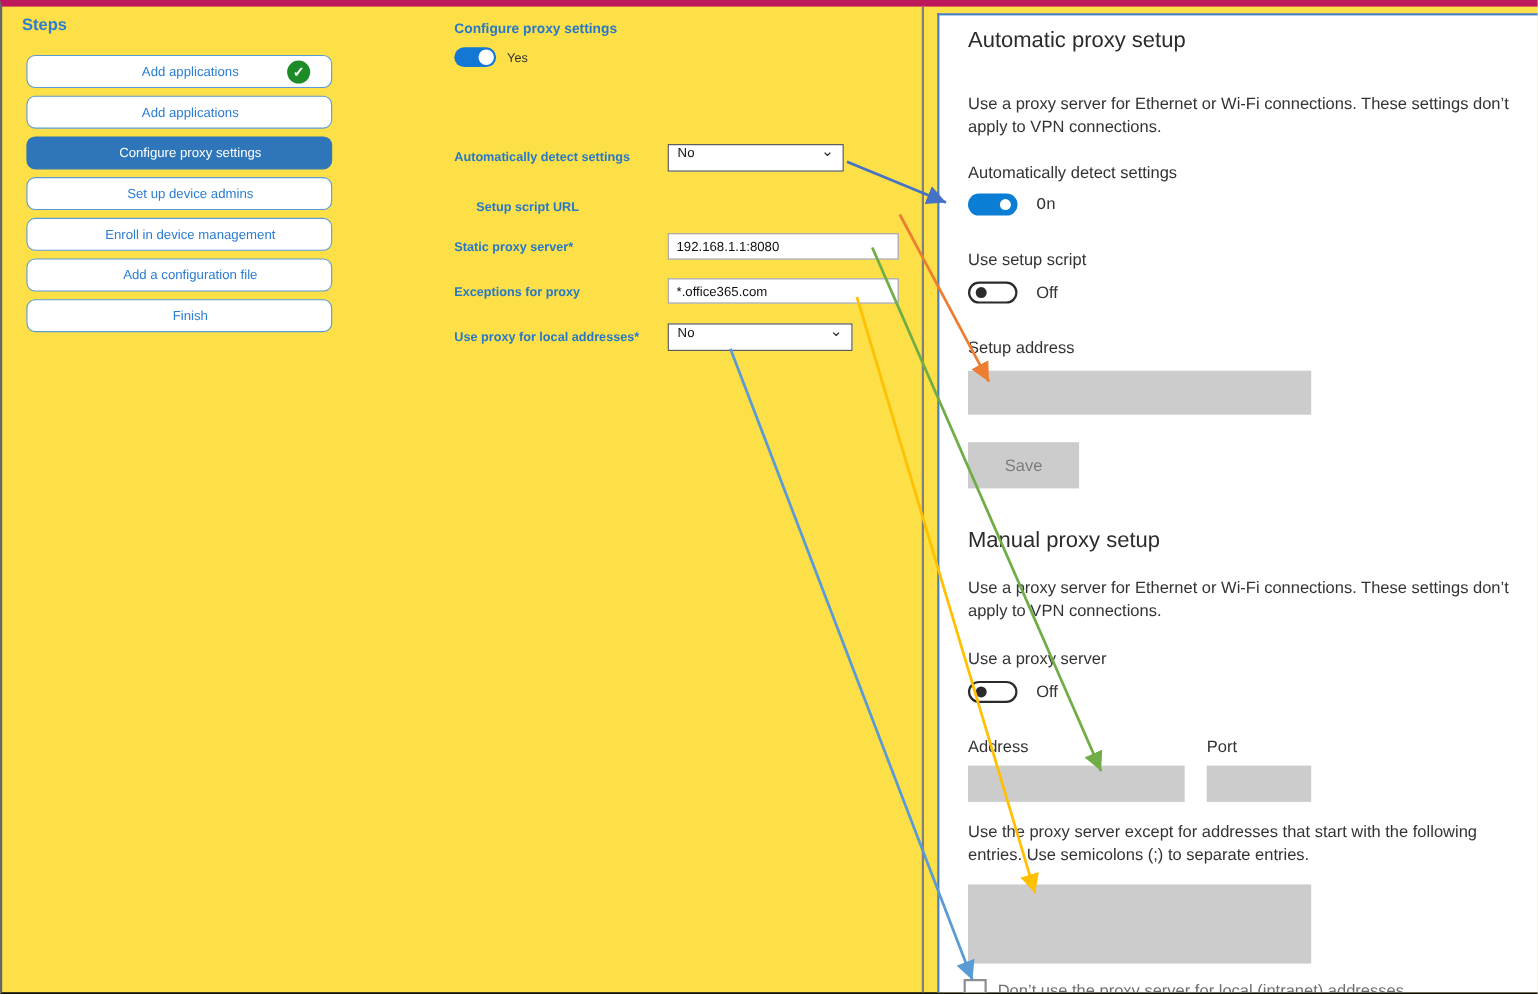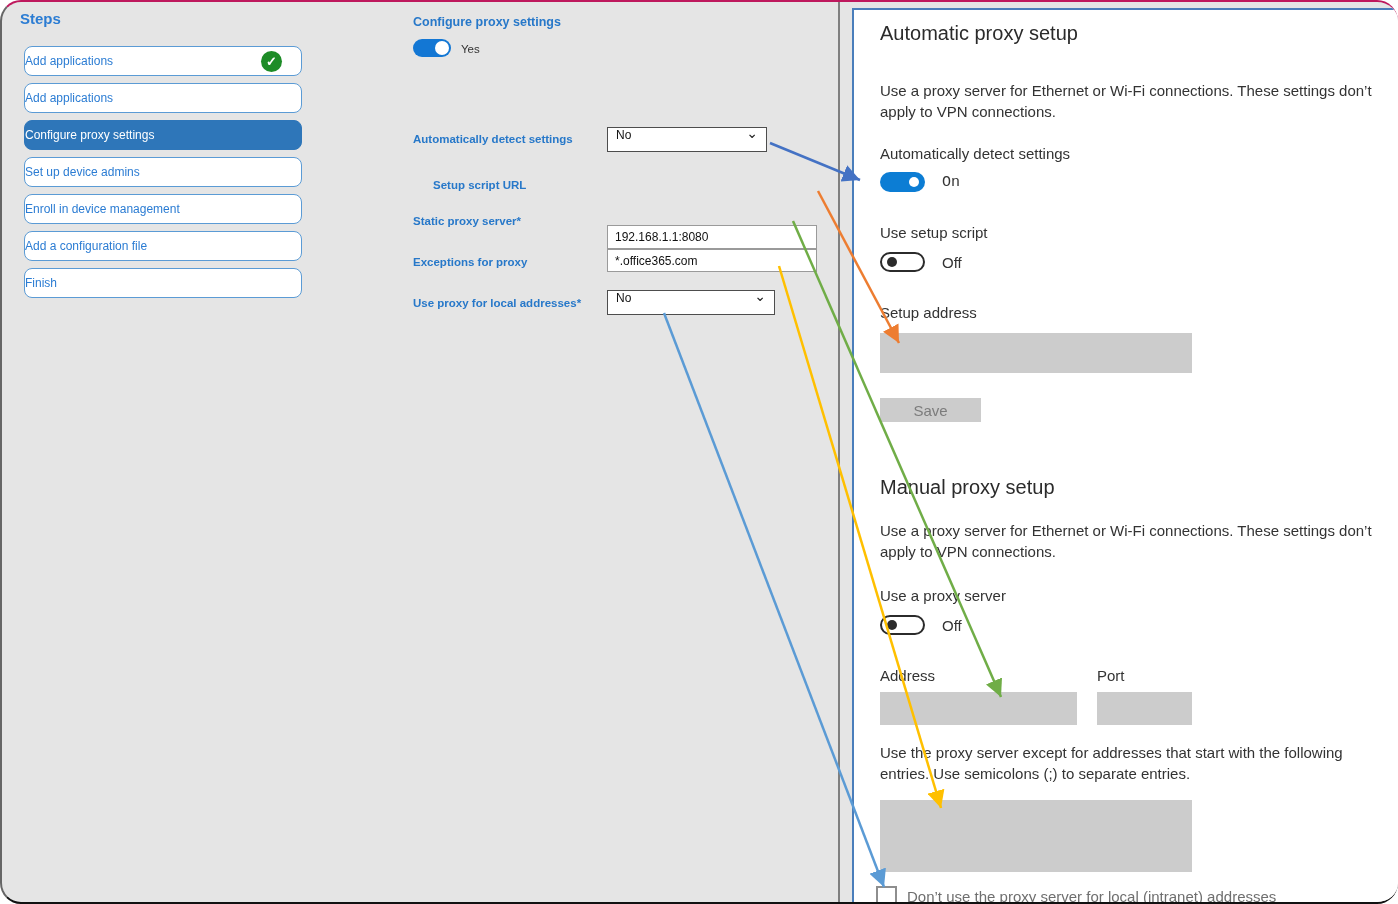--- a/index.html
+++ b/index.html
@@ -1,22 +1,22 @@
 <!DOCTYPE html>
 <html><head>
 <meta charset="utf-8">
 <style>
   html,body{margin:0;padding:0;background:#fff;}
   *{box-sizing:border-box;font-family:"Liberation Sans",sans-serif;}
-  .stage{position:relative;width:1398px;height:904px;background:#e5e5e5;overflow:hidden;
-         border-top:2px solid #be185d;border-bottom:2px solid #111;border-left:2px solid #666;border-radius:21px;}
+  .stage{position:relative;width:1398px;height:904px;background:#fde047;overflow:hidden;
+         border-top:6px solid #be185d;border-bottom:2px solid #111;border-left:2px solid #666;}
   
   .steps-title{position:absolute;left:18px;top:8px;font-size:15px;font-weight:bold;color:#2b7cd3;}
   .step-btn{position:absolute;left:22px;width:278px;height:30px;border:1.5px solid #5b9bd5;border-radius:8px;
-            background:#fff;color:#2b7cd3;font-size:12px;display:flex;align-items:center;cursor:pointer;}
+            background:#fff;color:#2b7cd3;font-size:12px;display:flex;align-items:center;justify-content:center;cursor:pointer;padding-left:20px;}
   .step-btn.active{background:#2e76b9;border-color:#2e76b9;color:#fff;}
   .check-badge{position:absolute;left:236px;top:4px;width:21px;height:21px;border-radius:50%;background:#1d8c27;
                color:#fff;font-size:13px;font-weight:bold;display:flex;align-items:center;justify-content:center;}
   
   .form-title{position:absolute;left:411px;top:13px;font-size:12.5px;font-weight:bold;color:#2778c9;}
   .toggle-sm{position:absolute;left:411px;top:37px;width:38px;height:18px;border-radius:9px;background:#1377d4;cursor:pointer;}
   .toggle-sm .knob{position:absolute;top:2px;left:22px;width:14px;height:14px;border-radius:50%;background:#fff;}
   .toggle-sm-label{position:absolute;left:459px;top:41px;font-size:11.5px;color:#333;}
   .f-label{position:absolute;left:411px;width:190px;font-size:11.5px;font-weight:bold;color:#2778c9;}
   .f-input{position:absolute;left:605px;height:24px;border:1px solid #9a9a9a;background:#fff;font-size:12px;color:#111;padding:0 7px;}
@@ -81,21 +81,21 @@
 
   <div class="f-label" style="top:131px;">Automatically detect settings</div>
   <div class="f-select" style="top:125px;width:160px;">
     <span>No</span>
     <span class="chev">⌄</span>
   </div>
 
   <div class="f-label" style="top:177px;margin-left:20px;">Setup script URL</div>
 
   <div class="f-label" style="top:213px;">Static proxy server*</div>
-  <input class="f-input" style="top: 223px; width: 210px;" readonly="" value="192.168.1.1:8080">
+  <input class="f-input" style="top: 206px; width: 210px;" readonly="" value="192.168.1.1:8080">
 
   <div class="f-label" style="top:254px;">Exceptions for proxy</div>
   <input class="f-input" style="top: 247px; width: 210px; height: 23px;" readonly="" value="*.office365.com">
 
   <div class="f-label" style="top:295px;">Use proxy for local addresses*</div>
   <div class="f-select" style="top:288px;width:168px;">
     <span>No</span>
     <span class="chev">⌄</span>
   </div>
 
@@ -113,21 +113,21 @@
   <div class="rp-label" style="left:940px;top:172px;font-family:Liberation Mono, monospace;">On</div>
 
   <div class="rp-label" style="left:878px;top:222px;">Use setup script</div>
   <div class="toggle-win off" style="left:878px;top:250px;">
       <div class="knob"></div>
     </div>
   <div class="rp-label" style="left:940px;top:252px;">Off</div>
 
   <div class="rp-label" style="left:878px;top:302px;">Setup address</div>
   <div class="graybox" style="left:878px;top:331px;width:312px;height:40px;"></div>
-  <button class="save-btn" style="left:878px;top:396px;width:101px;height:24px;">Save</button>
+  <button class="save-btn" style="left:878px;top:396px;width:101px;height:42px;">Save</button>
 
   <div class="rp-h" style="left:878px;top:462px;margin-top:12px;">Manual proxy setup</div>
   <div class="rp-p" style="left:878px;top:518px;width:510px;">Use a proxy server for Ethernet or Wi-Fi connections. These settings don’t apply to VPN connections.</div>
 
   <div class="rp-label" style="left:878px;top:585px;">Use a proxy server</div>
   <div class="toggle-win off" style="left:878px;top:613px;">
       <div class="knob"></div>
     </div>
   <div class="rp-label" style="left:940px;top:615px;">Off</div>
 

